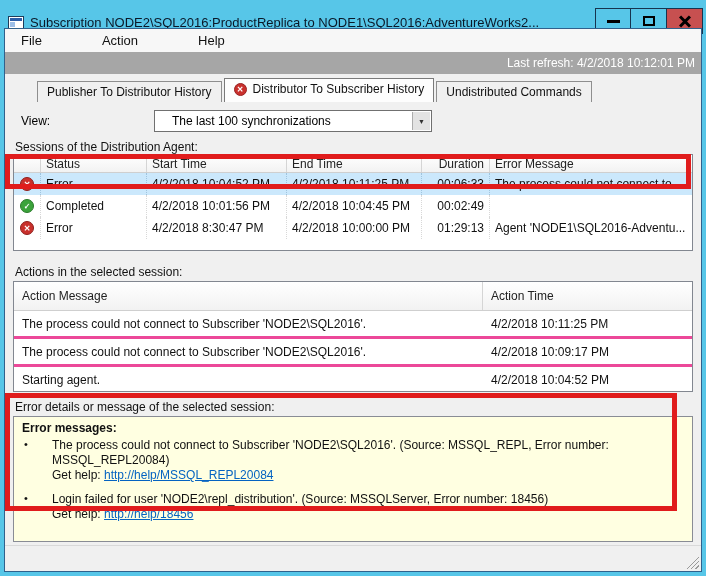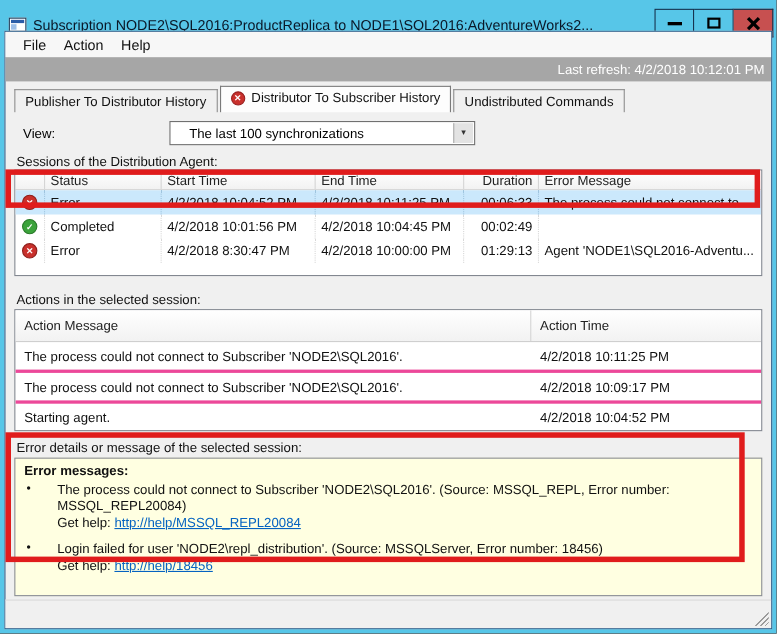--- a/index.html
+++ b/index.html
@@ -47,34 +47,34 @@
 
   
   .client {
     position:absolute; top:28px; left:4px; right:4px; bottom:4px;
     background:#F0F0F0; border:1px solid #30618C;
     display:flex; flex-direction:column;
   }
 
   .menubar {
     height:23px; background:#F7F7F7; display:flex; align-items:center;
-    padding-left:8px; font-size:13px; color:#111; flex:0 0 auto;
+    padding-left:8px; font-size:13px; color:#111; flex:0 0 auto;gap:44px;
   }
   .menu-item { padding:2px 8px; }
 
   .refreshbar {
     height:22px; background:#A6A6A6; color:#FFF; font-size:12px;
     display:flex; align-items:center; justify-content:flex-end;
     padding-right:6px; flex:0 0 auto;
   }
 
   .content { flex:1 1 auto; padding:2px 8px 0 8px; overflow:hidden; }
 
   
-  .tabs { display:flex; align-items:flex-end; margin-top:2px; height:24px; }
+  .tabs { display:flex; align-items:flex-end; margin-top:2px; height:24px;margin-left:24px; }
   .tab {
     font-size:12px; color:#111; background:#F0F0F0;
     border:1px solid #8E8E8E; border-bottom:none;
     padding:3px 9px 4px 9px; margin-right:2px; height:21px;
     display:flex; align-items:center; white-space:nowrap;
   }
   .tab.active {
     background:#FDFDFD; height:24px; padding-bottom:6px; position:relative; z-index:2;
     border-color:#7A7A7A;
   }

